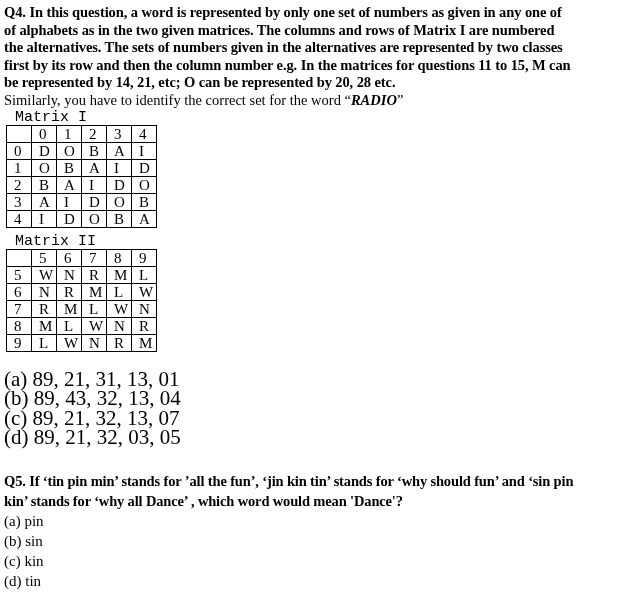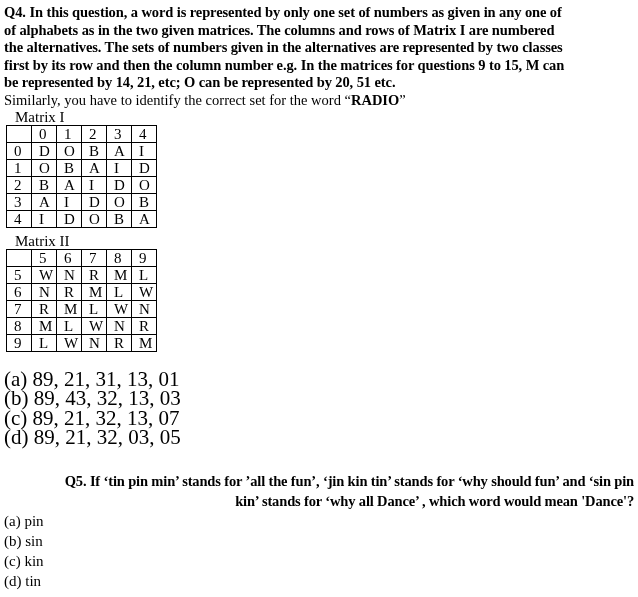--- a/index.html
+++ b/index.html
@@ -24,26 +24,27 @@
     line-height: 17.5px;
     height: 17.5px;
   }
   .similarly-line {
     font-weight: normal;
     font-size: 14.5px;
     line-height: 17px;
     height: 17px;
     white-space: nowrap;
   }
-  .similarly-line .bold { font-weight: bold; }
+  .similarly-line .bold { font-weight: bold; font-style: italic; }
   .matrix-label {
     margin: 2px 0 1px 11px;
     line-height: 13px;
     height: 13px;
     font-size: 15px;
+    font-family: Liberation Mono, monospace;
   }
   table.matrix {
     border-collapse: collapse;
     margin-left: 2px;
   }
   table.matrix td {
     border: 1px solid #000000;
     width: 25px;
     height: 16px;
     padding: 0 0 0 7px;
@@ -64,41 +65,40 @@
   .q5-para {
     margin-top: 23px;
     font-weight: bold;
     font-size: 14.5px;
     letter-spacing: -0.15px;
   }
   .q5-para .line {
     white-space: nowrap;
     line-height: 20px;
     height: 20px;
-    text-align: right;
   }
   .options-q5 {
     margin-top: 0px;
     font-size: 15px;
   }
   .options-q5 .opt {
     line-height: 20px;
     height: 20px;
     white-space: nowrap;
   }
 </style>
 </head>
 <body>
 
 <div class="q-para">
   <div class="line">Q4. In this question, a word is represented by only one set of numbers as given in any one of</div>
   <div class="line">of alphabets as in the two given matrices. The columns and rows of Matrix I are numbered</div>
   <div class="line">the alternatives. The sets of numbers given in the alternatives are represented by two classes</div>
-  <div class="line">first by its row and then the column number e.g. In the matrices for questions 9 to 15, M can</div>
-  <div class="line">be represented by 14, 21, etc; O can be represented by 20, 51 etc.</div>
+  <div class="line">first by its row and then the column number e.g. In the matrices for questions 11 to 15, M can</div>
+  <div class="line">be represented by 14, 21, etc; O can be represented by 20, 28 etc.</div>
 </div>
 
 <div class="similarly-line"><span>Similarly, you have to identify the correct set for the word “</span><span class="bold">RADIO</span><span>”</span></div>
 
 <div class="matrix-label">Matrix I</div>
 <table class="matrix">
   <tbody>
       <tr>
     <td></td>
     <td>0</td>
@@ -201,21 +201,21 @@
     <td>W</td>
     <td>N</td>
     <td>R</td>
     <td>M</td>
   </tr>
 </tbody>
   </table>
 
 <div class="options">
   <div class="opt">(a) 89, 21, 31, 13, 01</div>
-  <div class="opt">(b) 89, 43, 32, 13, 03</div>
+  <div class="opt">(b) 89, 43, 32, 13, 04</div>
   <div class="opt">(c) 89, 21, 32, 13, 07</div>
   <div class="opt">(d) 89, 21, 32, 03, 05</div>
 </div>
 
 <div class="q5-para">
   <div class="line">Q5. If ‘tin pin min’ stands for ’all the fun’, ‘jin kin tin’ stands for ‘why should fun’ and ‘sin pin</div>
   <div class="line">kin’ stands for ‘why all Dance’ , which word would mean 'Dance'?</div>
 </div>
 
 <div class="options-q5">

